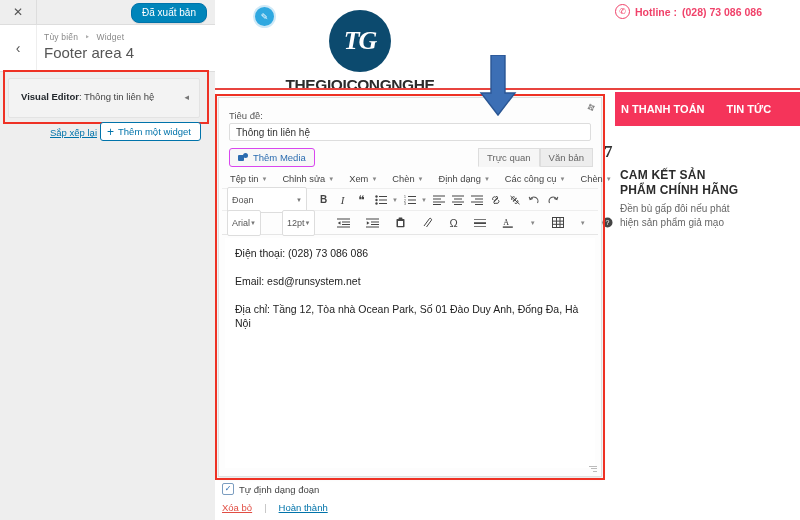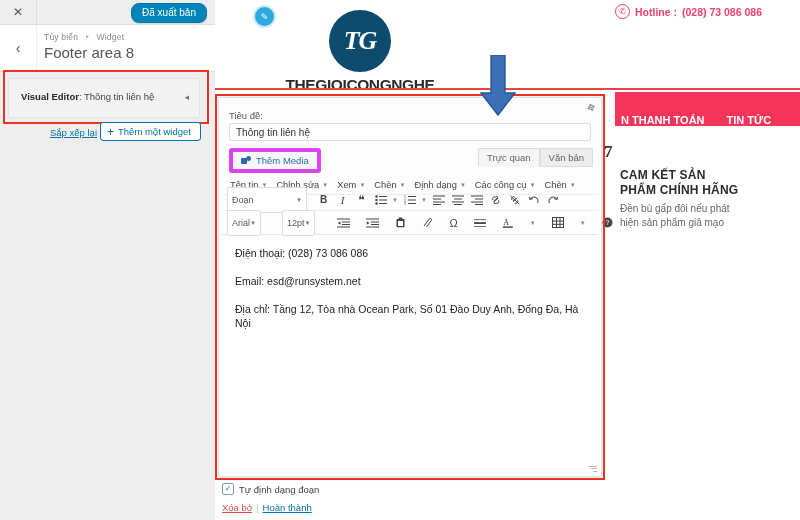--- a/index.html
+++ b/index.html
@@ -114,21 +114,21 @@
     border-radius:50%;background:#2fa8e0;border:2px solid #cfe9f7;
     display:flex;align-items:center;justify-content:center;
     color:#fff;font-size:9px;cursor:pointer;
   }
   #site-redline{
     position:absolute;left:0;top:88px;width:585px;height:2px;background:#e8443f;
   }
   #site-nav{
     position:absolute;left:400px;top:92px;width:185px;height:34px;
     background:#f5345a;color:#fff;font-weight:bold;font-size:11px;
-    display:flex;align-items:flex-end;gap:22px;padding-left:6px;
+    display:flex;align-items:center;gap:22px;padding-left:6px;
     box-sizing:border-box;white-space:nowrap;overflow:hidden;
   }
   #site-nav span{cursor:pointer;}
   #promo{
     position:absolute;left:405px;top:120px;width:120px;margin-top:48px;
   }
   #promo .ph{
     font-size:12px;font-weight:bold;color:#2b2b2b;line-height:15px;
     letter-spacing:.2px;
   }
@@ -160,42 +160,42 @@
     position:absolute;left:10px;top:12px;font-size:9.5px;color:#555;
   }
   #ed-titleinput{
     position:absolute;left:10px;top:25px;width:362px;height:18px;
     border:1px solid #ddd;border-radius:2px;background:#fff;
     font-size:10px;color:#333;padding:0 6px;box-sizing:border-box;
     font-family:inherit;outline:none;
   }
   #ed-mediabtn{
     position:absolute;left:10px;top:50px;
-    border:4px solid #d946ef;border-radius:3px;background:#f7f7f7;
+    border:1px solid #d946ef;border-radius:3px;background:#f7f7f7;
     color:#2b6cb0;font-size:9.5px;padding:3px 8px;cursor:pointer;
     display:flex;align-items:center;gap:4px;
   }
   .media-glyph{
     width:11px;height:10px;position:relative;display:inline-block;
   }
   .media-glyph i{
     position:absolute;background:#2b6cb0;display:block;
   }
   #ed-tabs{
     position:absolute;right:8px;top:50px;display:flex;
   }
   .ed-tab{
     border:1px solid #ddd;background:#ededed;color:#666;font-size:9.5px;
     padding:3px 8px;cursor:pointer;
   }
   .ed-tab.active{background:#f6f6f6;color:#666;border-bottom-color:#f6f6f6;}
   #tb-menu{
-    position:absolute;left:3px;top:78px;width:376px;height:19px;
+    position:absolute;left:3px;top:72px;width:376px;height:19px;
     border-bottom:1px solid #eee;display:flex;align-items:center;
-    gap:3px;padding-left:5px;box-sizing:border-box;
+    gap:9px;padding-left:5px;box-sizing:border-box;
   }
   .mi{
     font-size:9.3px;color:#444;cursor:pointer;padding:1px 3px;
     display:flex;align-items:center;gap:3px;white-space:nowrap;
   }
   .mi .car{font-size:6px;color:#888;}
   #tb-row2{
     position:absolute;left:3px;top:91px;width:376px;height:22px;
     border-bottom:1px solid #eee;display:flex;align-items:center;
     gap:2px;padding-left:5px;box-sizing:border-box;
@@ -240,21 +240,21 @@
     gap:5px;z-index:35;
   }
   #ed-check .cbox{
     width:10px;height:10px;border:1px solid #7b9dc0;border-radius:2px;
     background:#fff;color:#2b6cb0;font-size:8px;line-height:9px;
     text-align:center;cursor:pointer;
   }
   #ed-check .clab{font-size:9.5px;color:#444;}
   #ed-links{
     position:absolute;left:222px;top:502px;font-size:9.5px;z-index:35;
-    display:flex;align-items:center;gap:4px;
+    display:flex;align-items:center;gap:12px;
   }
   #ed-links .del{color:#e14d43;text-decoration:underline;cursor:pointer;}
   #ed-links .pipe{color:#bbb;}
   #ed-links .done{color:#0073aa;text-decoration:underline;cursor:pointer;}
 
   
   #arrow{
     position:absolute;left:478px;top:55px;width:40px;height:62px;z-index:60;
     pointer-events:none;
   }
@@ -269,21 +269,21 @@
     <div id="cz-publish">Đã xuất bản</div>
   </div>
 
   <div id="cz-header">
     <div id="cz-back">‹</div>
     <div id="cz-crumb">
       <span>Tùy biến</span>
       <span class="sep">‣</span>
       <span>Widget</span>
     </div>
-    <div id="cz-title">Footer area 8</div>
+    <div id="cz-title">Footer area 4</div>
   </div>
 
   <div id="widget-box">
     <div class="wl">
       <b>Visual Editor</b><span>: </span><span>Thông tin liên hệ</span>
     </div>
     <div class="warrow">◂</div>
   </div>
   <div id="cz-redbox"></div>
 

